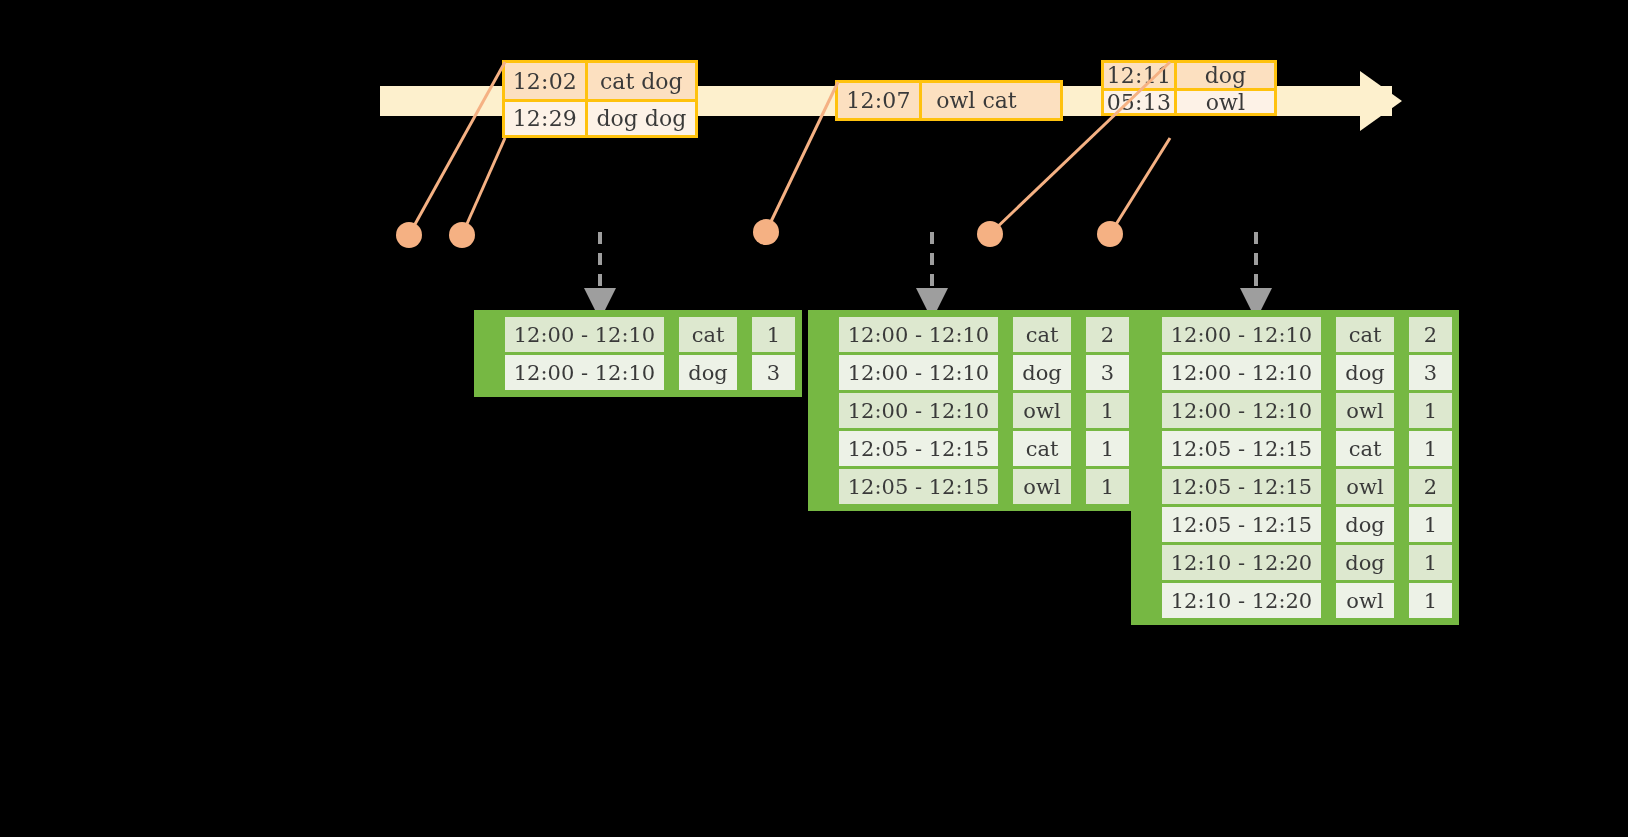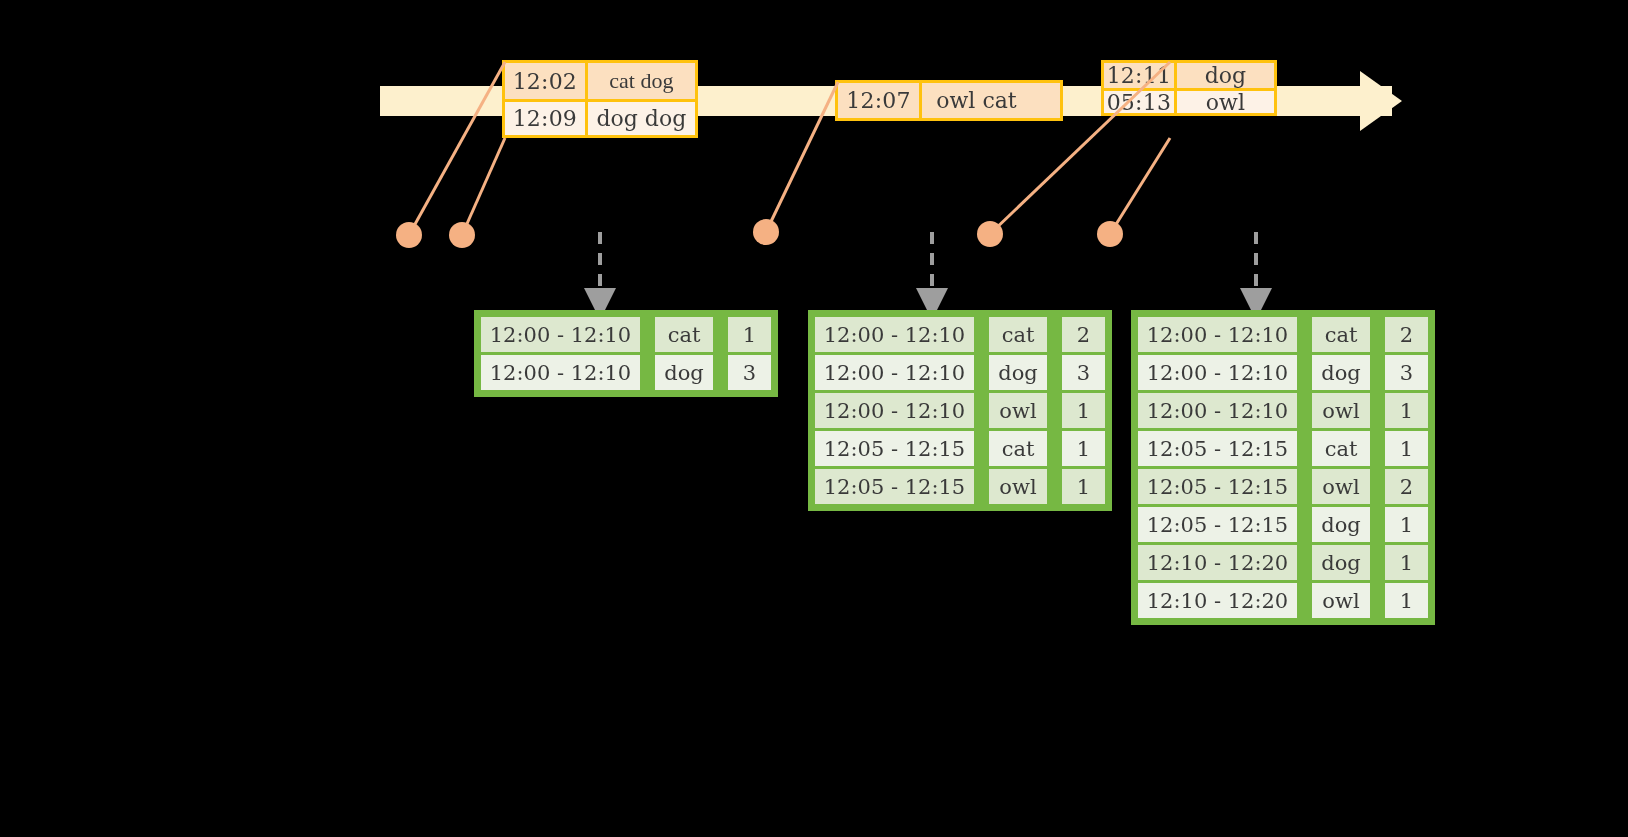--- a/index.html
+++ b/index.html
@@ -78,43 +78,44 @@
   }
   .rrow + .rrow{margin-top:3px;}
   .rrow.shade .rcell{background:#DDE8CF;}
   .rrow.light .rcell{background:#EDF2E7;}
   .rcell{
     box-sizing:border-box;
     display:flex;align-items:center;justify-content:center;
     color:#3a3a3a;
     font-size:21px;
     height:35px;
+    margin-left:24px;
   }
   .rcell + .rcell{margin-left:15px;}
   .c-win{width:159px;}
   .c-key{width:58px;}
   .c-cnt{width:43px;}
   
   .rrow.gapafter{margin-bottom:3px;}
 </style>
 </head>
 <body>
 
 <div id="stage">
 
   <div class="timeline-bar" style="left:380px;top:86px;width:1012px;height:30px;"></div>
   <div class="timeline-head" style="left:1360px;top:71px;"></div>
 
   <div class="evt" style="left:502px;top:60px;width:196px;height:78px;">
     <div class="evt-row shade" style="height:50%;">
       <div class="evt-time" style="width:84px;">12:02</div>
-      <div class="evt-val" style="width:109px;font-family:Liberation Serif, serif;">cat dog</div>
+      <div class="evt-val" style="width:109px;">cat dog</div>
     </div>
     <div class="evt-row light" style="height:50%;">
-      <div class="evt-time" style="width:84px;">12:09</div>
+      <div class="evt-time" style="width:84px;">12:29</div>
       <div class="evt-val" style="width:109px;text-align:center;">dog dog</div>
     </div>
   </div>
 
   <div class="evt" style="left:835px;top:80px;width:228px;height:41px;">
     <div class="evt-row shade" style="height:100%;">
       <div class="evt-time" style="width:84px;">12:07</div>
       <div class="evt-val" style="width:109px;border-radius:10px;">owl cat</div>
     </div>
   </div>

